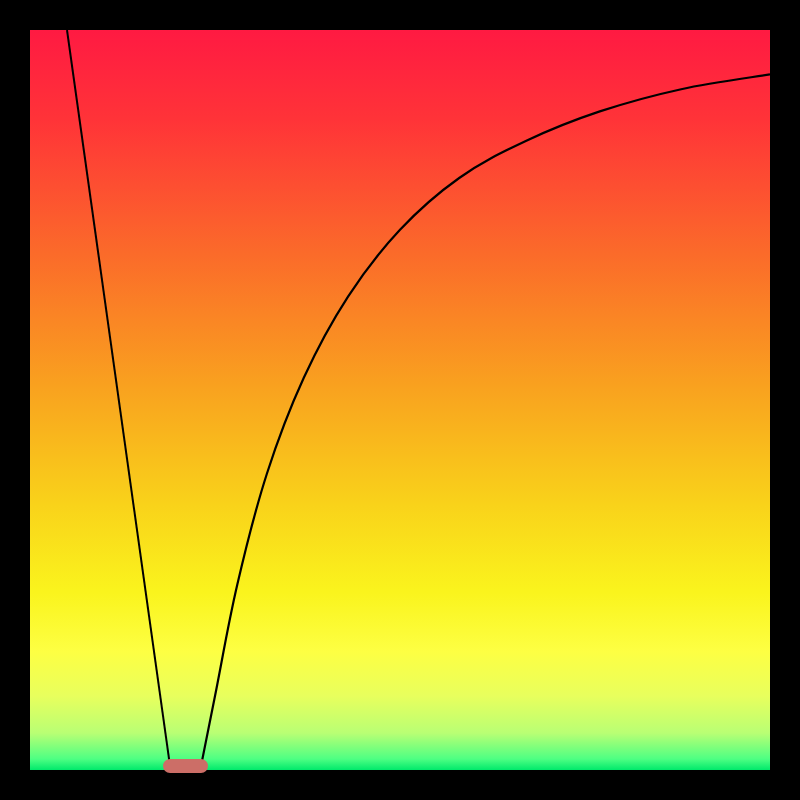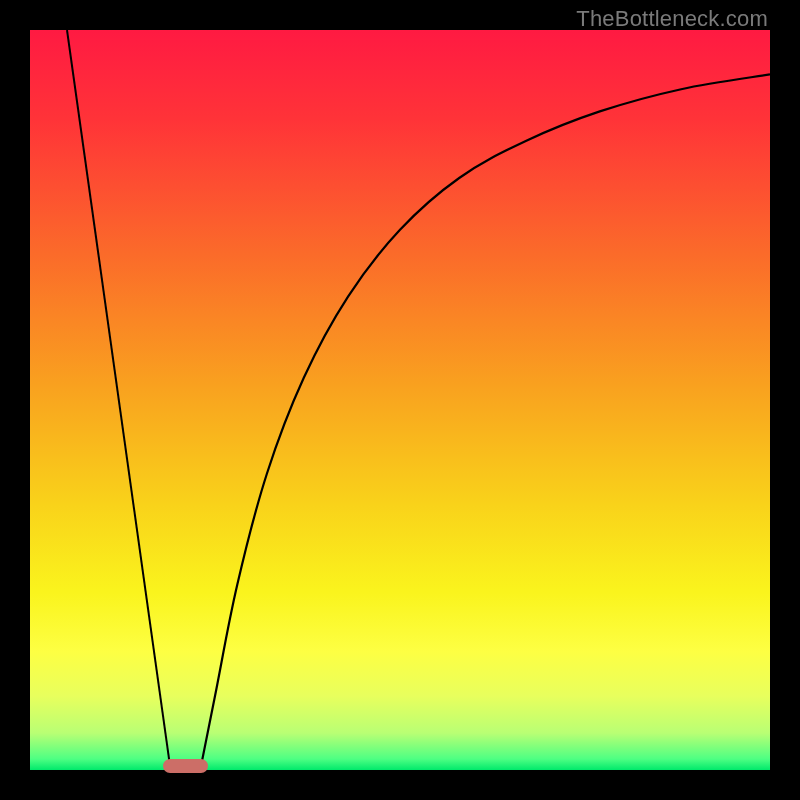--- a/index.html
+++ b/index.html
@@ -81,14 +81,13 @@
     </svg>
 
     <svg class="overlay-svg" viewBox="0 0 740 740" preserveAspectRatio="none">
       <path id="left-slope-path" d="M37.0 0.0 L140.6 740.0" fill="none" stroke-width="2" stroke="#000000"></path>
       <path id="right-curve-path" d="M 170.2 740.0 C 172.9 726.7, 178.3 699.3, 185.0 666.0 C 191.7 632.7, 197.9 595.0, 207.2 555.0 C 216.5 515.0, 224.8 481.3, 236.8 444.0 C 248.8 406.7, 259.1 379.8, 273.8 347.8 C 288.5 315.8, 300.9 293.0, 318.2 266.4 C 335.5 239.8, 350.0 221.1, 370.0 199.8 C 390.0 178.5, 406.6 164.0, 429.2 148.0 C 451.8 132.0, 470.5 123.0, 495.8 111.0 C 521.1 99.0, 541.8 90.7, 569.8 81.4 C 597.8 72.1, 620.6 65.9, 651.2 59.2 C 681.8 52.5, 724.0 47.1, 740.0 44.4" fill="none" stroke-width="2.2" stroke="#000000"></path>
     </svg>
 
     <div id="marker" class="marker" style="width: 44.4px; height: 14px; left: 133.2px; top: 729px; background: rgb(204, 110, 103);"></div>
   </div>
 
-  <div class="watermark">TheBottleneck.com</div>
 </div>
 
 </body></html>

